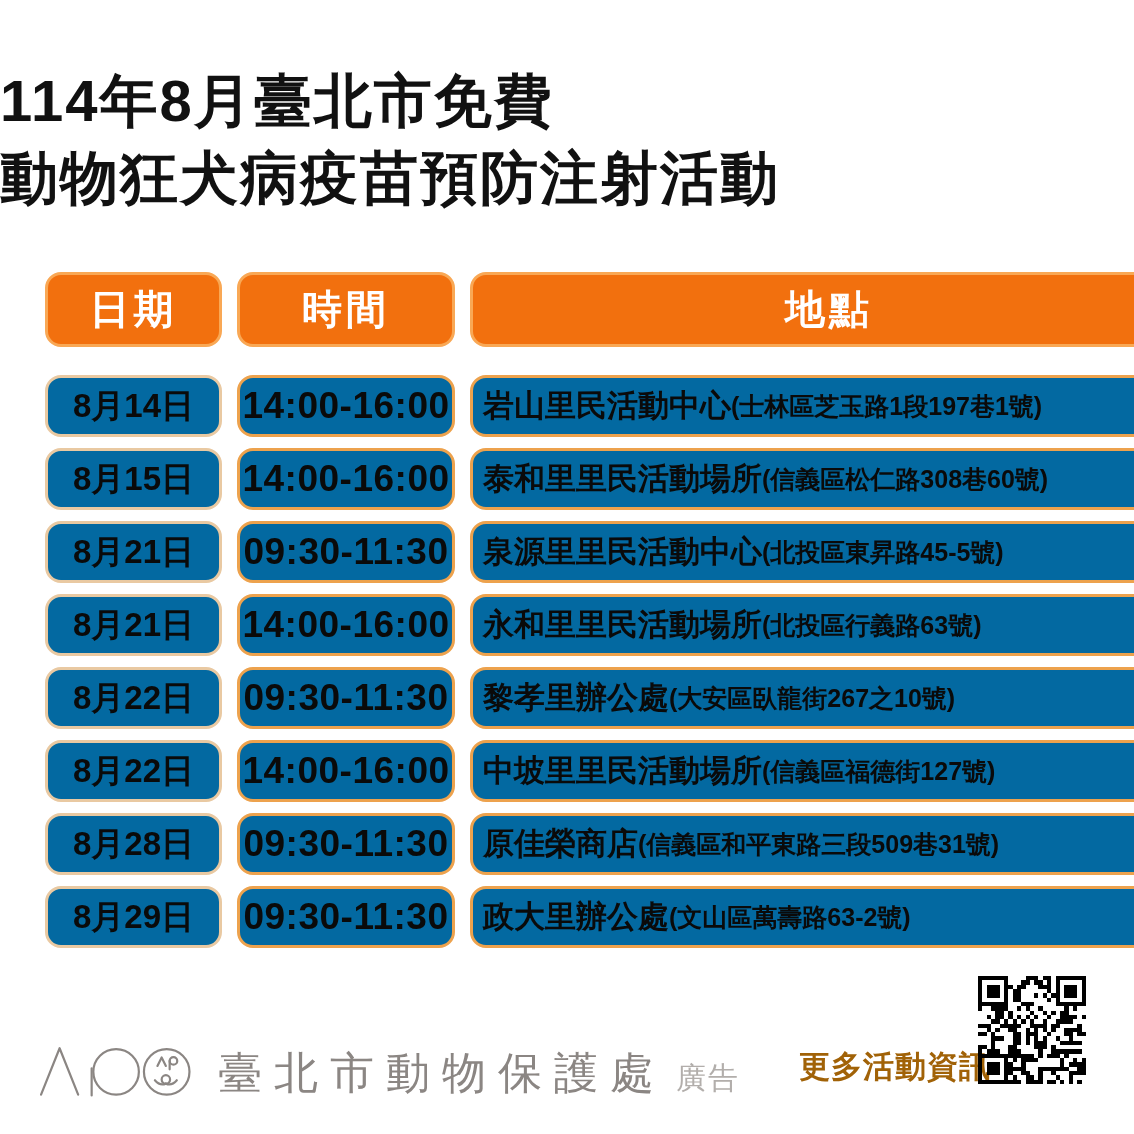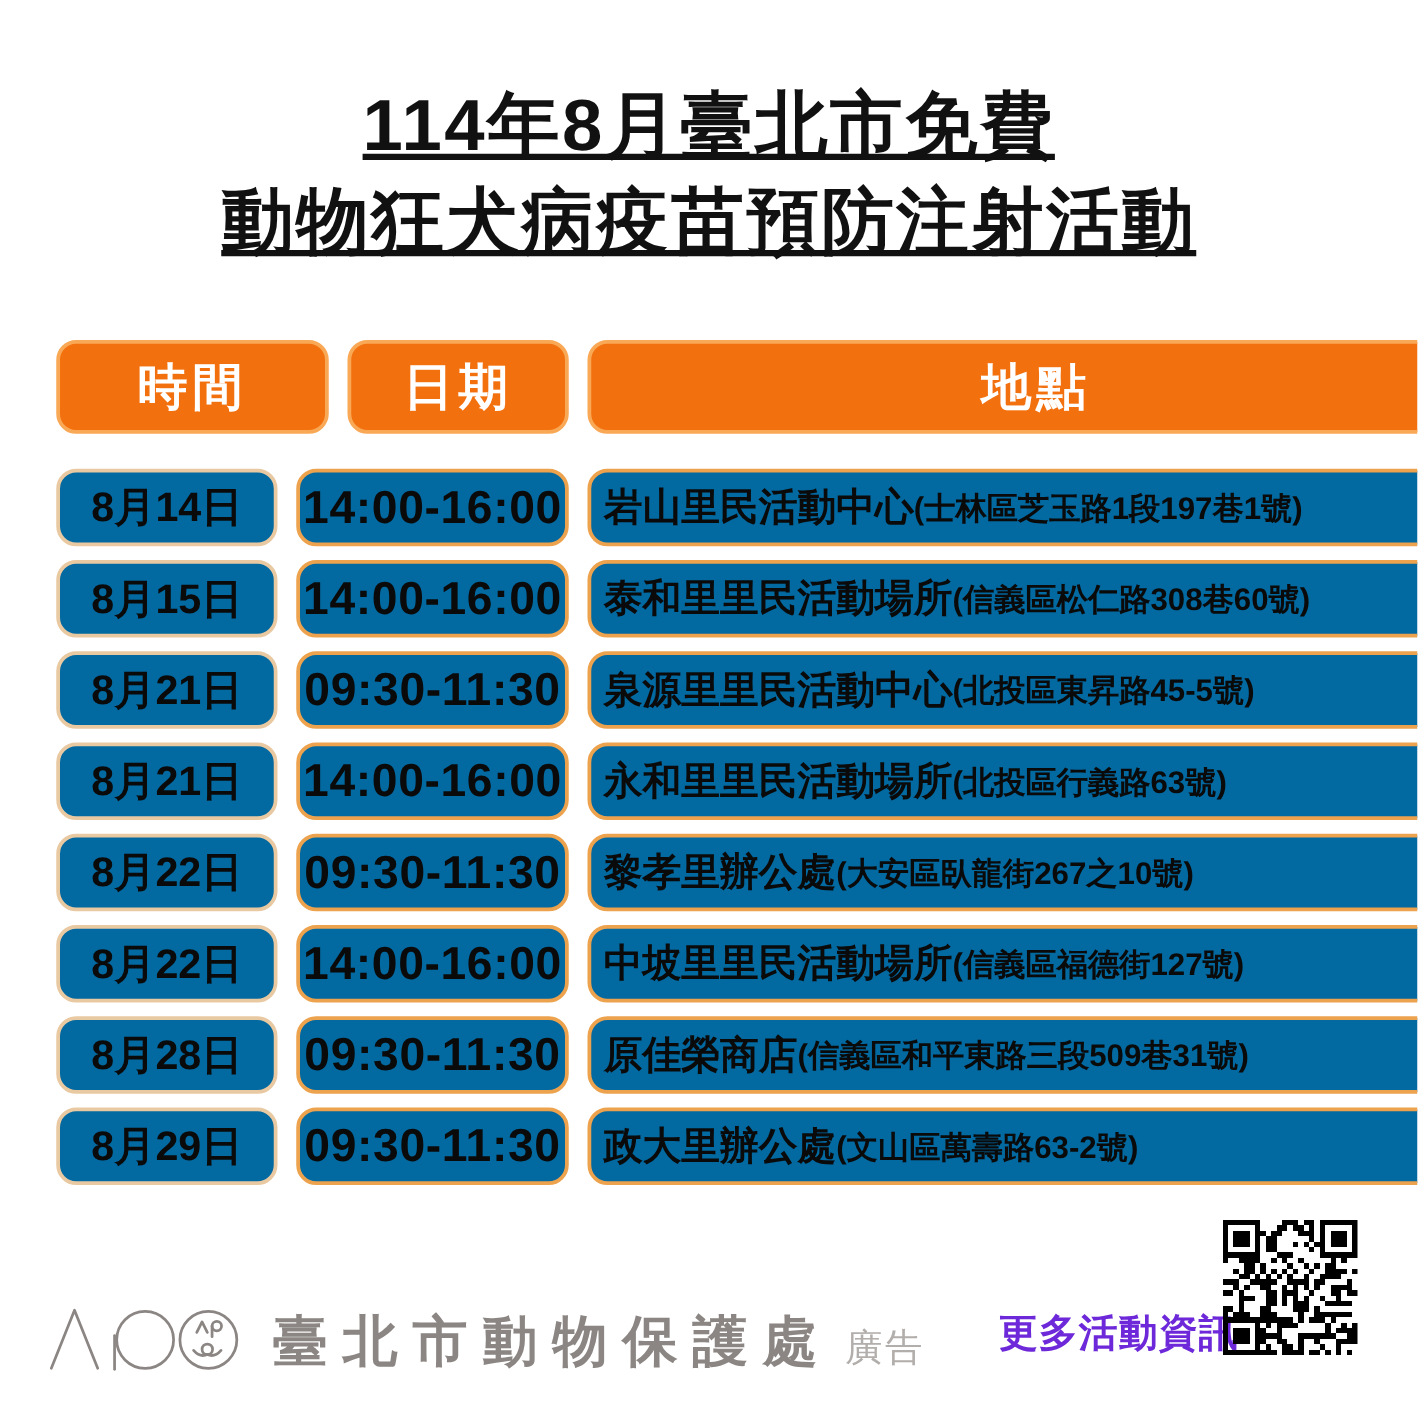--- a/index.html
+++ b/index.html
@@ -13,27 +13,25 @@
     font-family: "Liberation Sans", "DejaVu Sans", sans-serif;
     color: #000;
   }
 
   
   .title {
     position: absolute;
     top: 62px;
     left: 0;
     width: 100%;
-    text-align: center;
     font-size: 58px;
     font-weight: bold;
     line-height: 77px;
     color: #111111;
     letter-spacing: 2px;
-    text-decoration: underline;
   }
 
   
   .vax-table {
     position: absolute;
     left: 45px;
     top: 272px;
     width: 1047px;
   }
   .hdr-row, .data-row { display: flex; }
@@ -85,38 +83,38 @@
     top: 1038px;
     height: 70px;
     display: flex;
     align-items: center;
   }
   .apo-logo { flex: none; margin-right: 26px; }
   .org-name {
     font-size: 44px;
     color: #8b8683;
     letter-spacing: 12px;
-    font-weight: 700;
+    font-weight: 400;
     white-space: nowrap;
   }
   .ad-label {
     font-size: 30px;
     color: #b2aeab;
     margin-left: 10px;
     align-self: center;
     padding-top: 10px;
     letter-spacing: 2px;
   }
   .more-info {
     position: absolute;
     left: 799px;
     top: 1046px;
     font-size: 31px;
     font-weight: bold;
-    color: #6d28d9;
+    color: #a16207;
     letter-spacing: 1px;
   }
   .qr-box {
     position: absolute;
     left: 978px;
     top: 976px;
     width: 108px;
     height: 108px;
   }
   .qr-box svg { display: block; width: 108px; height: 108px; }
@@ -126,22 +124,22 @@
 
 <div class="page">
 
   <div class="title">
     <div>114年8月臺北市免費</div>
     <div>動物狂犬病疫苗預防注射活動</div>
   </div>
 
   <div class="vax-table">
     <div class="hdr-row">
+      <div class="hcell col-date">日期</div>
       <div class="hcell col-time">時間</div>
-      <div class="hcell col-date">日期</div>
       <div class="hcell col-place">地點</div>
     </div>
 
     <div class="data-row">
       <div class="cell date-cell col-date">8月14日</div>
       <div class="cell time-cell col-time">14:00-16:00</div>
       <div class="cell place-cell col-place">
           <span class="place-name">岩山里民活動中心</span>
           <span class="place-addr">(士林區芝玉路1段197巷1號)</span>
         </div>

